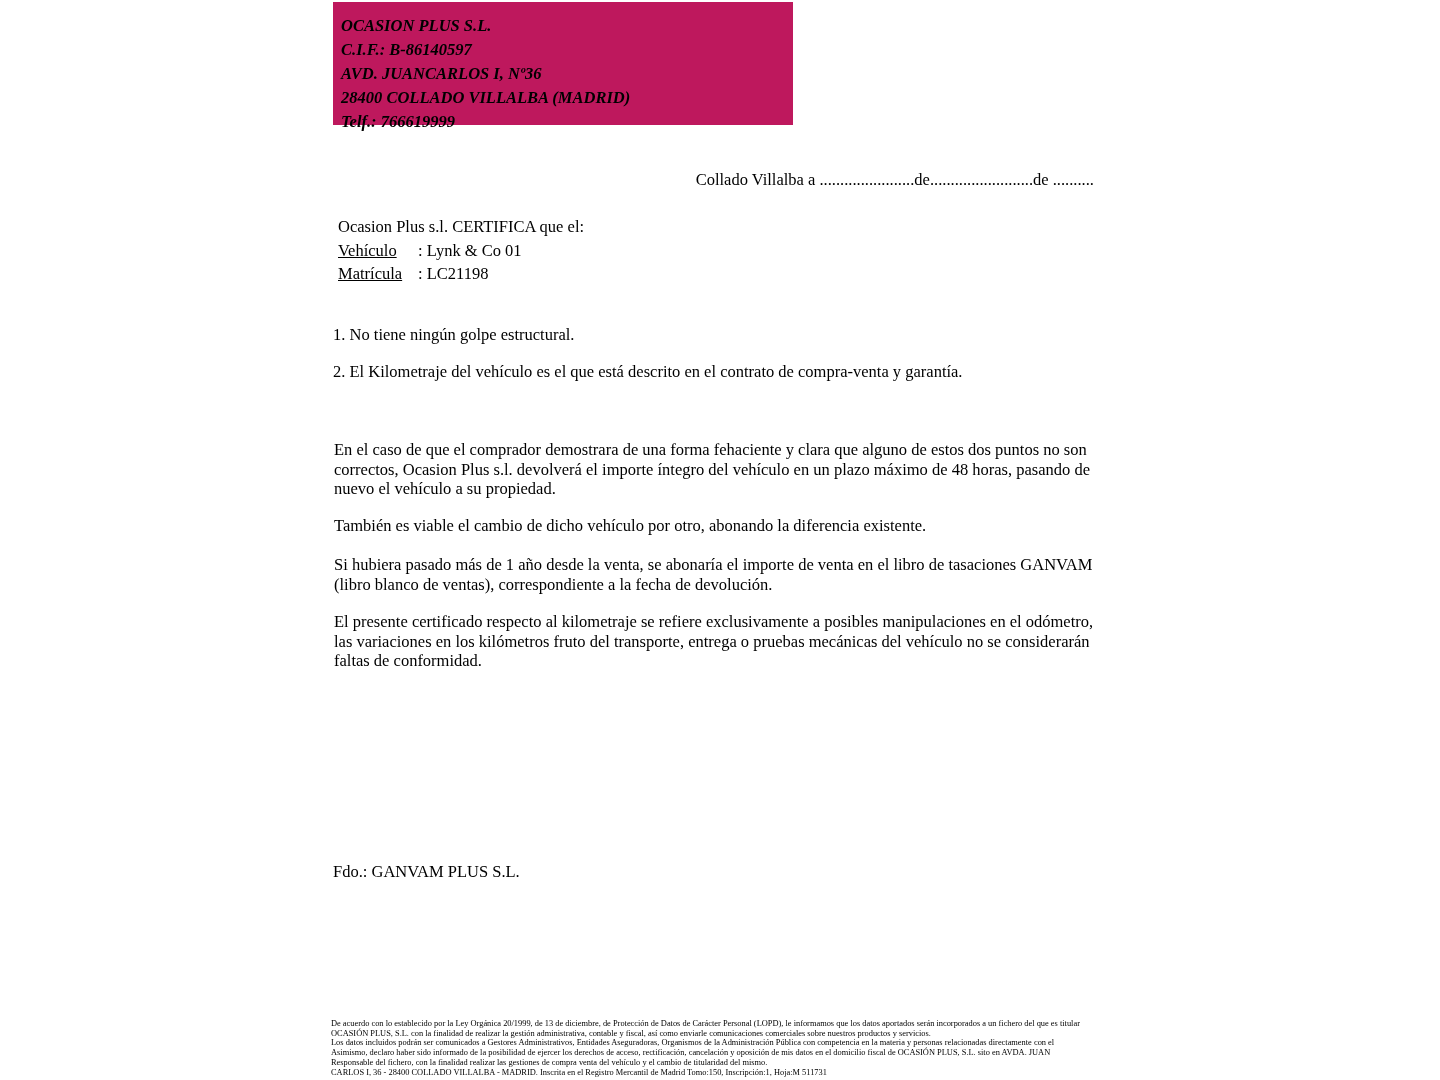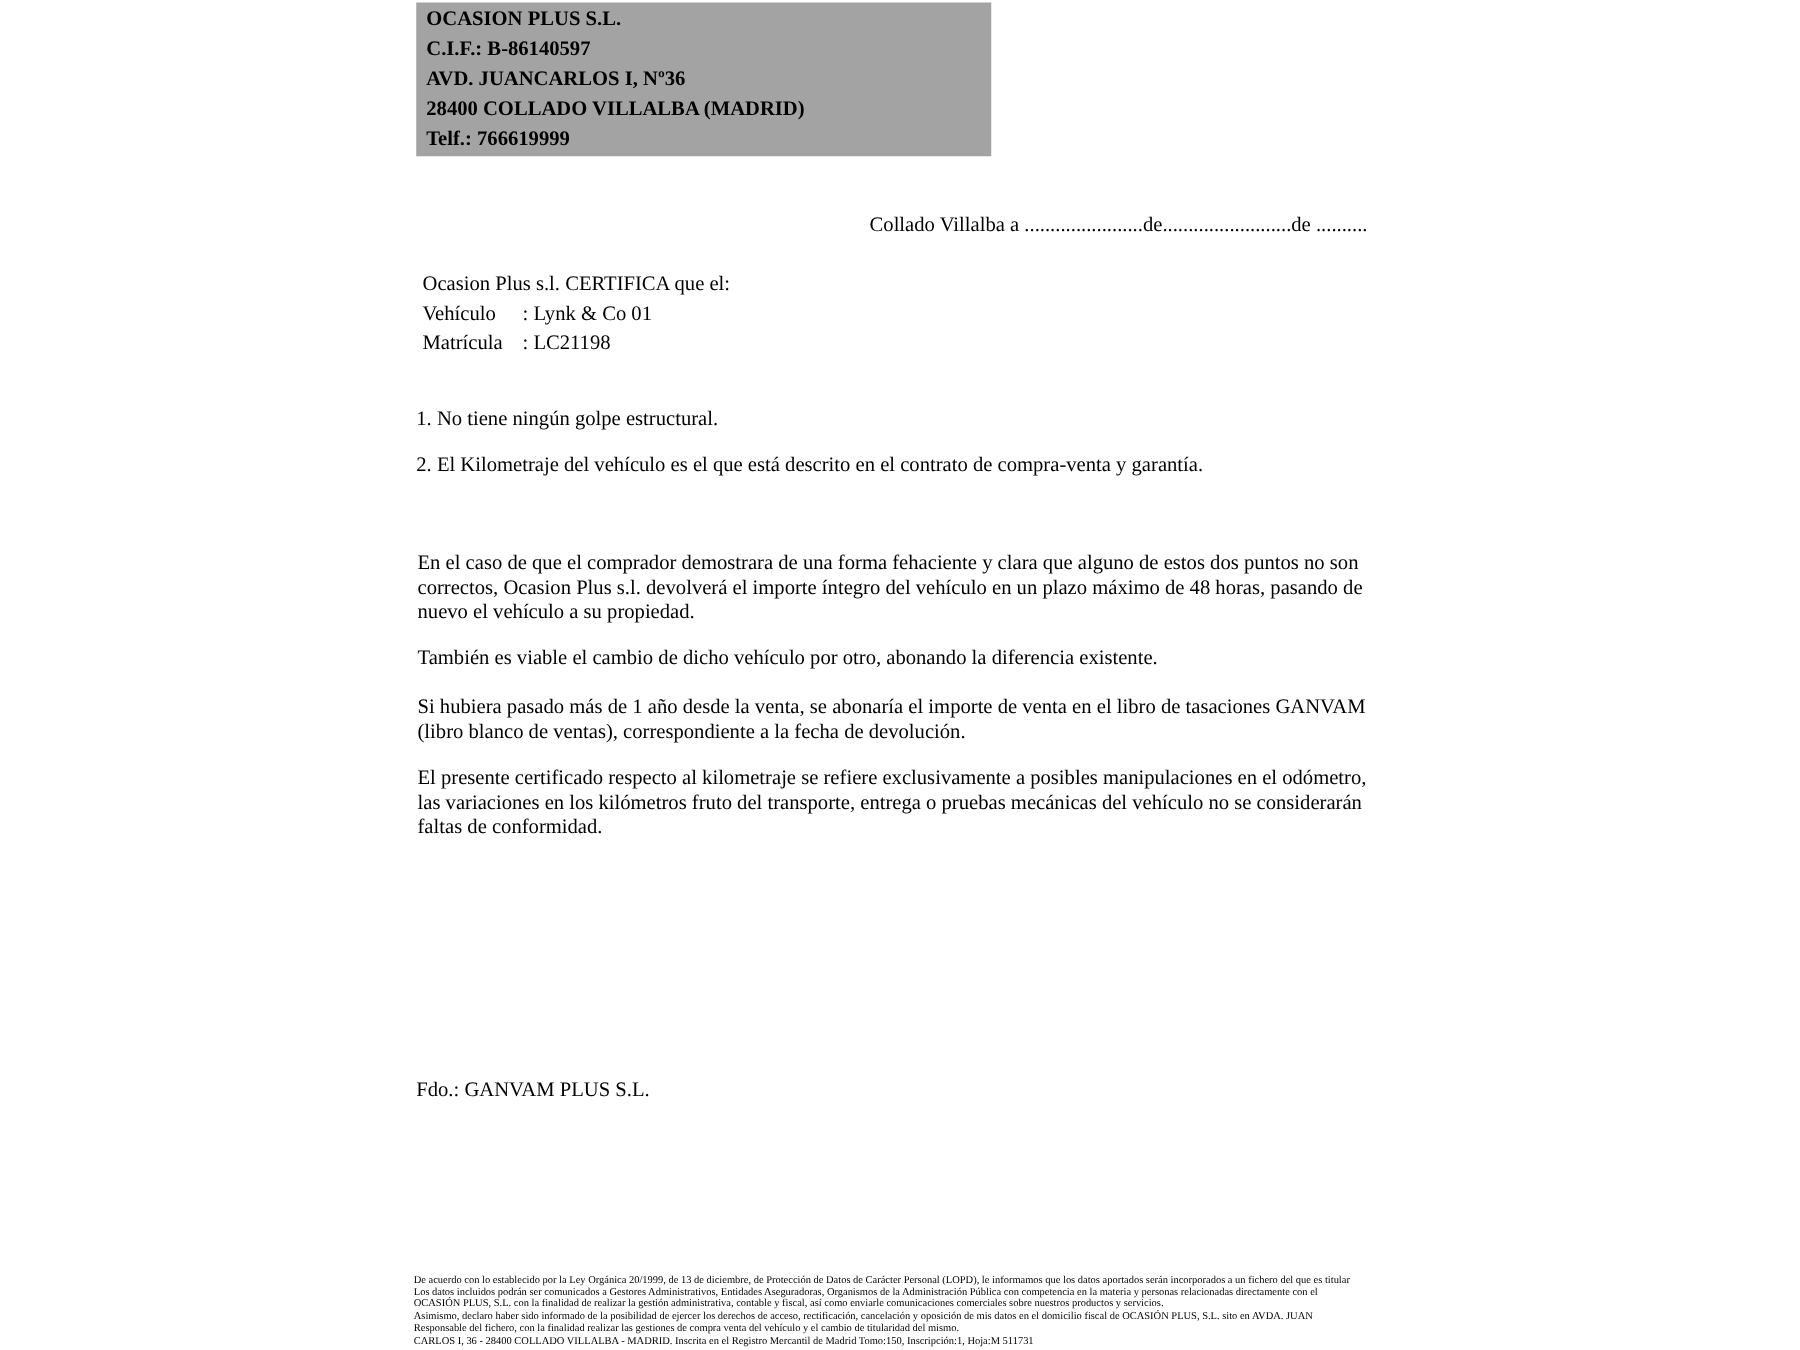--- a/index.html
+++ b/index.html
@@ -15,26 +15,27 @@
     height: 1080px;
     background: #ffffff;
     overflow: hidden;
   }
   .header-box {
     position: absolute;
     left: 333px;
     top: 2px;
     width: 460px;
     height: 123px;
-    background: #a3a3a3;
-    padding: 1px 0 0 8px;
+    background: #be185d;
+    padding: 12px 0 0 8px;
     font-weight: bold;
     font-size: 16.5px;
     line-height: 24px;
     white-space: nowrap;
+    font-style: italic;
   }
   .date-line {
     position: absolute;
     left: 334px;
     top: 170px;
     width: 760px;
     text-align: right;
     font-size: 16.5px;
     white-space: nowrap;
   }
@@ -43,21 +44,21 @@
     left: 338px;
     top: 215px;
     font-size: 16.5px;
     line-height: 23.5px;
     white-space: nowrap;
   }
   .cert-field .label-wrap {
     display: inline-block;
     width: 80px;
   }
-  .cert-field .label-wrap span { }
+  .cert-field .label-wrap span { text-decoration: underline; }
   .point {
     position: absolute;
     left: 333px;
     font-size: 16.5px;
     white-space: nowrap;
   }
   .point-1 { top: 325px; }
   .point-2 { top: 362px; }
   .para {
     position: absolute;
@@ -113,20 +114,20 @@
 
   <div class="para para-refund">En el caso de que el comprador demostrara de una forma fehaciente y clara que alguno de estos dos puntos no son correctos, Ocasion Plus s.l. devolverá el importe íntegro del vehículo en un plazo máximo de 48 horas, pasando de nuevo el vehículo a su propiedad.</div>
   <div class="para para-exchange">También es viable el cambio de dicho vehículo por otro, abonando la diferencia existente.</div>
   <div class="para para-ganvam">Si hubiera pasado más de 1 año desde la venta, se abonaría el importe de venta en el libro de tasaciones GANVAM (libro blanco de ventas), correspondiente a la fecha de devolución.</div>
   <div class="para para-odometer">El presente certificado respecto al kilometraje se refiere exclusivamente a posibles manipulaciones en el odómetro, las variaciones en los kilómetros fruto del transporte, entrega o pruebas mecánicas del vehículo no se considerarán faltas de conformidad.</div>
 
   <div class="signature">Fdo.: GANVAM PLUS S.L.</div>
 
   <div class="fine-print">
     <div>De acuerdo con lo establecido por la Ley Orgánica 20/1999, de 13 de diciembre, de Protección de Datos de Carácter Personal (LOPD), le informamos que los datos aportados serán incorporados a un fichero del que es titular</div>
+    <div>OCASIÓN PLUS, S.L. con la finalidad de realizar la gestión administrativa, contable y fiscal, así como enviarle comunicaciones comerciales sobre nuestros productos y servicios.</div>
     <div>Los datos incluidos podrán ser comunicados a Gestores Administrativos, Entidades Aseguradoras, Organismos de la Administración Pública con competencia en la materia y personas relacionadas directamente con el</div>
-    <div>OCASIÓN PLUS, S.L. con la finalidad de realizar la gestión administrativa, contable y fiscal, así como enviarle comunicaciones comerciales sobre nuestros productos y servicios.</div>
     <div>Asimismo, declaro haber sido informado de la posibilidad de ejercer los derechos de acceso, rectificación, cancelación y oposición de mis datos en el domicilio fiscal de OCASIÓN PLUS, S.L. sito en AVDA. JUAN</div>
     <div>Responsable del fichero, con la finalidad realizar las gestiones de compra venta del vehículo y el cambio de titularidad del mismo.</div>
     <div>CARLOS I, 36 - 28400 COLLADO VILLALBA - MADRID. Inscrita en el Registro Mercantil de Madrid Tomo:150, Inscripción:1, Hoja:M 511731</div>
   </div>
 
 </div>
 
 </body></html>

